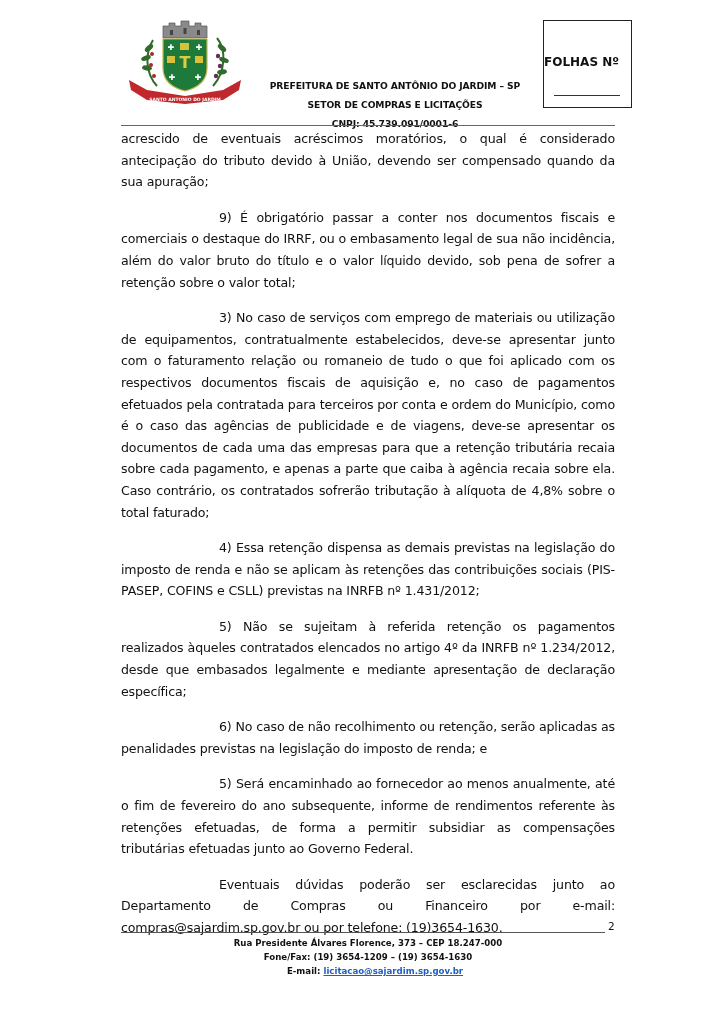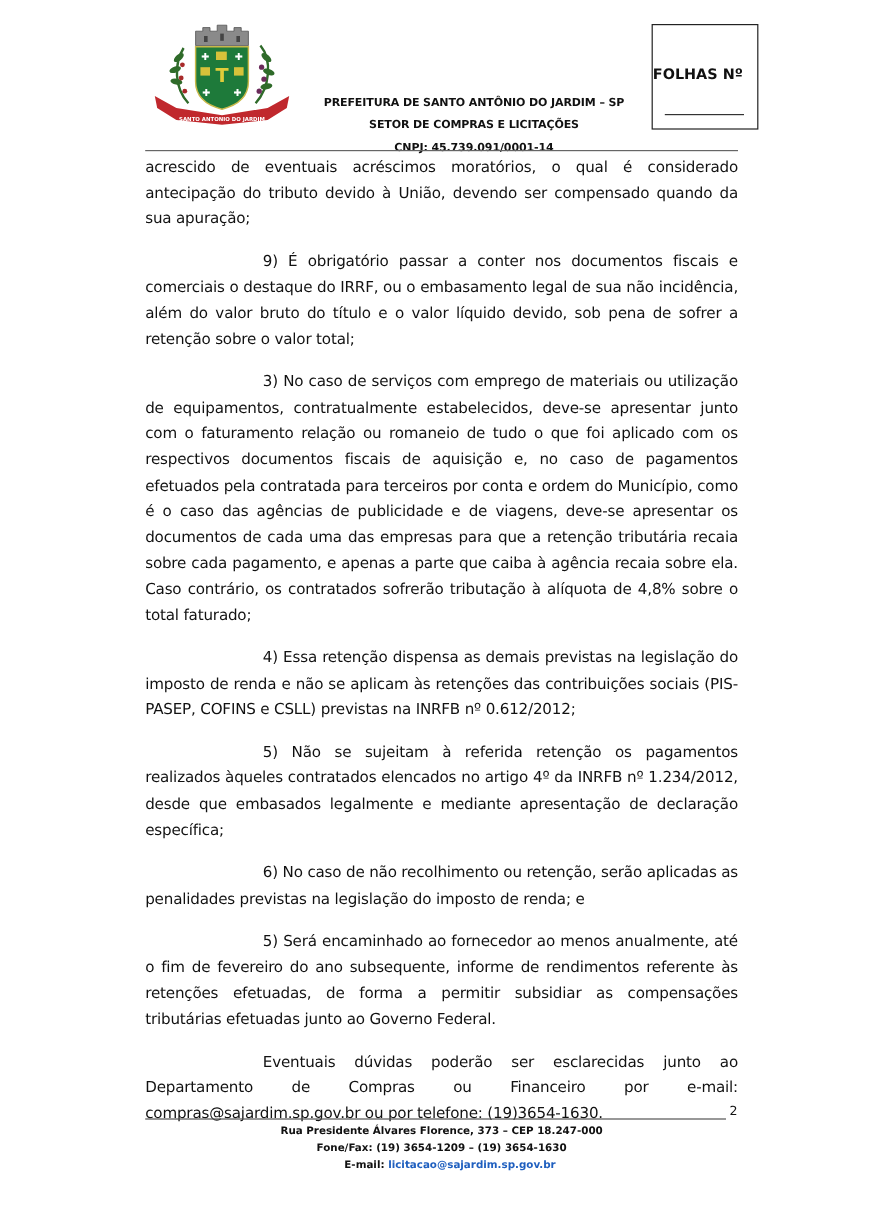--- a/index.html
+++ b/index.html
@@ -18,21 +18,21 @@
 
     .content { position: absolute; left: 121px; top: 128px; width: 494px; font-size: 12.6px; line-height: 21.6px; text-align: justify; letter-spacing: -0.15px; }
     .content p { margin: 0; }
     .content p.indent { text-indent: 98px; }
     .content p.gap { margin-top: 14px; }
 
     .footer-line { position: absolute; left: 121px; top: 932px; width: 484px; border-top: 1px solid #555; }
     .page-number { position: absolute; left: 608px; top: 920px; font-size: 10.5px; }
     .footer-text { position: absolute; left: 121px; top: 936px; width: 494px; text-align: center; font-weight: bold; font-size: 8.6px; line-height: 14px; }
     .footer-text .email-row { padding-left: 14px; }
-    .footer-text a { color: #1f5fbf; }
+    .footer-text a { color: #1f5fbf; text-decoration: underline; }
   </style>
 </head>
 <body>
 
 <div class="header">
   <svg class="logo" viewBox="0 0 120 88">
 
     <g>
       <path d="M28 22 C20 35 20 55 32 68" stroke="#2f6b2a" stroke-width="2" fill="none"></path>
       <ellipse cx="24" cy="30" rx="5" ry="2.5" fill="#2f6b2a" transform="rotate(-40 24 30)"></ellipse>
@@ -73,36 +73,36 @@
 
     <g>
       <path d="M4 62 L22 72 L60 78 L98 72 L116 62 L114 72 L98 82 L60 86 L22 82 L6 72 Z" fill="#c0282d"></path>
       <text x="60" y="83" text-anchor="middle" font-size="4.5" font-weight="bold" fill="#fff" font-family="DejaVu Sans, sans-serif">SANTO ANTONIO DO JARDIM</text>
     </g>
   </svg>
 
   <div class="header-text">
     <div>PREFEITURA DE SANTO ANTÔNIO DO JARDIM – SP</div>
     <div>SETOR DE COMPRAS E LICITAÇÕES</div>
-    <div>CNPJ: 45.739.091/0001-14</div>
+    <div>CNPJ: 45.739.091/0001-6</div>
   </div>
 
   <div class="folhas-box">
     <div class="folhas-label">FOLHAS Nº</div>
     <div class="folhas-line"></div>
   </div>
 </div>
 
 <div class="hr-top"></div>
 
 <div class="content">
   <p>acrescido de eventuais acréscimos moratórios, o qual é considerado antecipação do tributo devido à União, devendo ser compensado quando da sua apuração;</p>
   <p class="indent gap">9) É obrigatório passar a conter nos documentos fiscais e comerciais o destaque do IRRF, ou o embasamento legal de sua não incidência, além do valor bruto do título e o valor líquido devido, sob pena de sofrer a retenção sobre o valor total;</p>
   <p class="indent gap">3) No caso de serviços com emprego de materiais ou utilização de equipamentos, contratualmente estabelecidos, deve-se apresentar junto com o faturamento relação ou romaneio de tudo o que foi aplicado com os respectivos documentos fiscais de aquisição e, no caso de pagamentos efetuados pela contratada para terceiros por conta e ordem do Município, como é o caso das agências de publicidade e de viagens, deve-se apresentar os documentos de cada uma das empresas para que a retenção tributária recaia sobre cada pagamento, e apenas a parte que caiba à agência recaia sobre ela. Caso contrário, os contratados sofrerão tributação à alíquota de 4,8% sobre o total faturado;</p>
-  <p class="indent gap">4) Essa retenção dispensa as demais previstas na legislação do imposto de renda e não se aplicam às retenções das contribuições sociais (PIS-PASEP, COFINS e CSLL) previstas na INRFB nº 0.612/2012;</p>
+  <p class="indent gap">4) Essa retenção dispensa as demais previstas na legislação do imposto de renda e não se aplicam às retenções das contribuições sociais (PIS-PASEP, COFINS e CSLL) previstas na INRFB nº 1.431/2012;</p>
   <p class="indent gap">5) Não se sujeitam à referida retenção os pagamentos realizados àqueles contratados elencados no artigo 4º da INRFB nº 1.234/2012, desde que embasados legalmente e mediante apresentação de declaração específica;</p>
   <p class="indent gap">6) No caso de não recolhimento ou retenção, serão aplicadas as penalidades previstas na legislação do imposto de renda; e</p>
   <p class="indent gap">5) Será encaminhado ao fornecedor ao menos anualmente, até o fim de fevereiro do ano subsequente, informe de rendimentos referente às retenções efetuadas, de forma a permitir subsidiar as compensações tributárias efetuadas junto ao Governo Federal.</p>
   <p class="indent gap">Eventuais dúvidas poderão ser esclarecidas junto ao Departamento de Compras ou Financeiro por e-mail: compras@sajardim.sp.gov.br ou por telefone: (19)3654-1630.</p>
 </div>
 
 <div class="footer-line"></div>
 <div class="page-number">2</div>
 
 <div class="footer-text">

